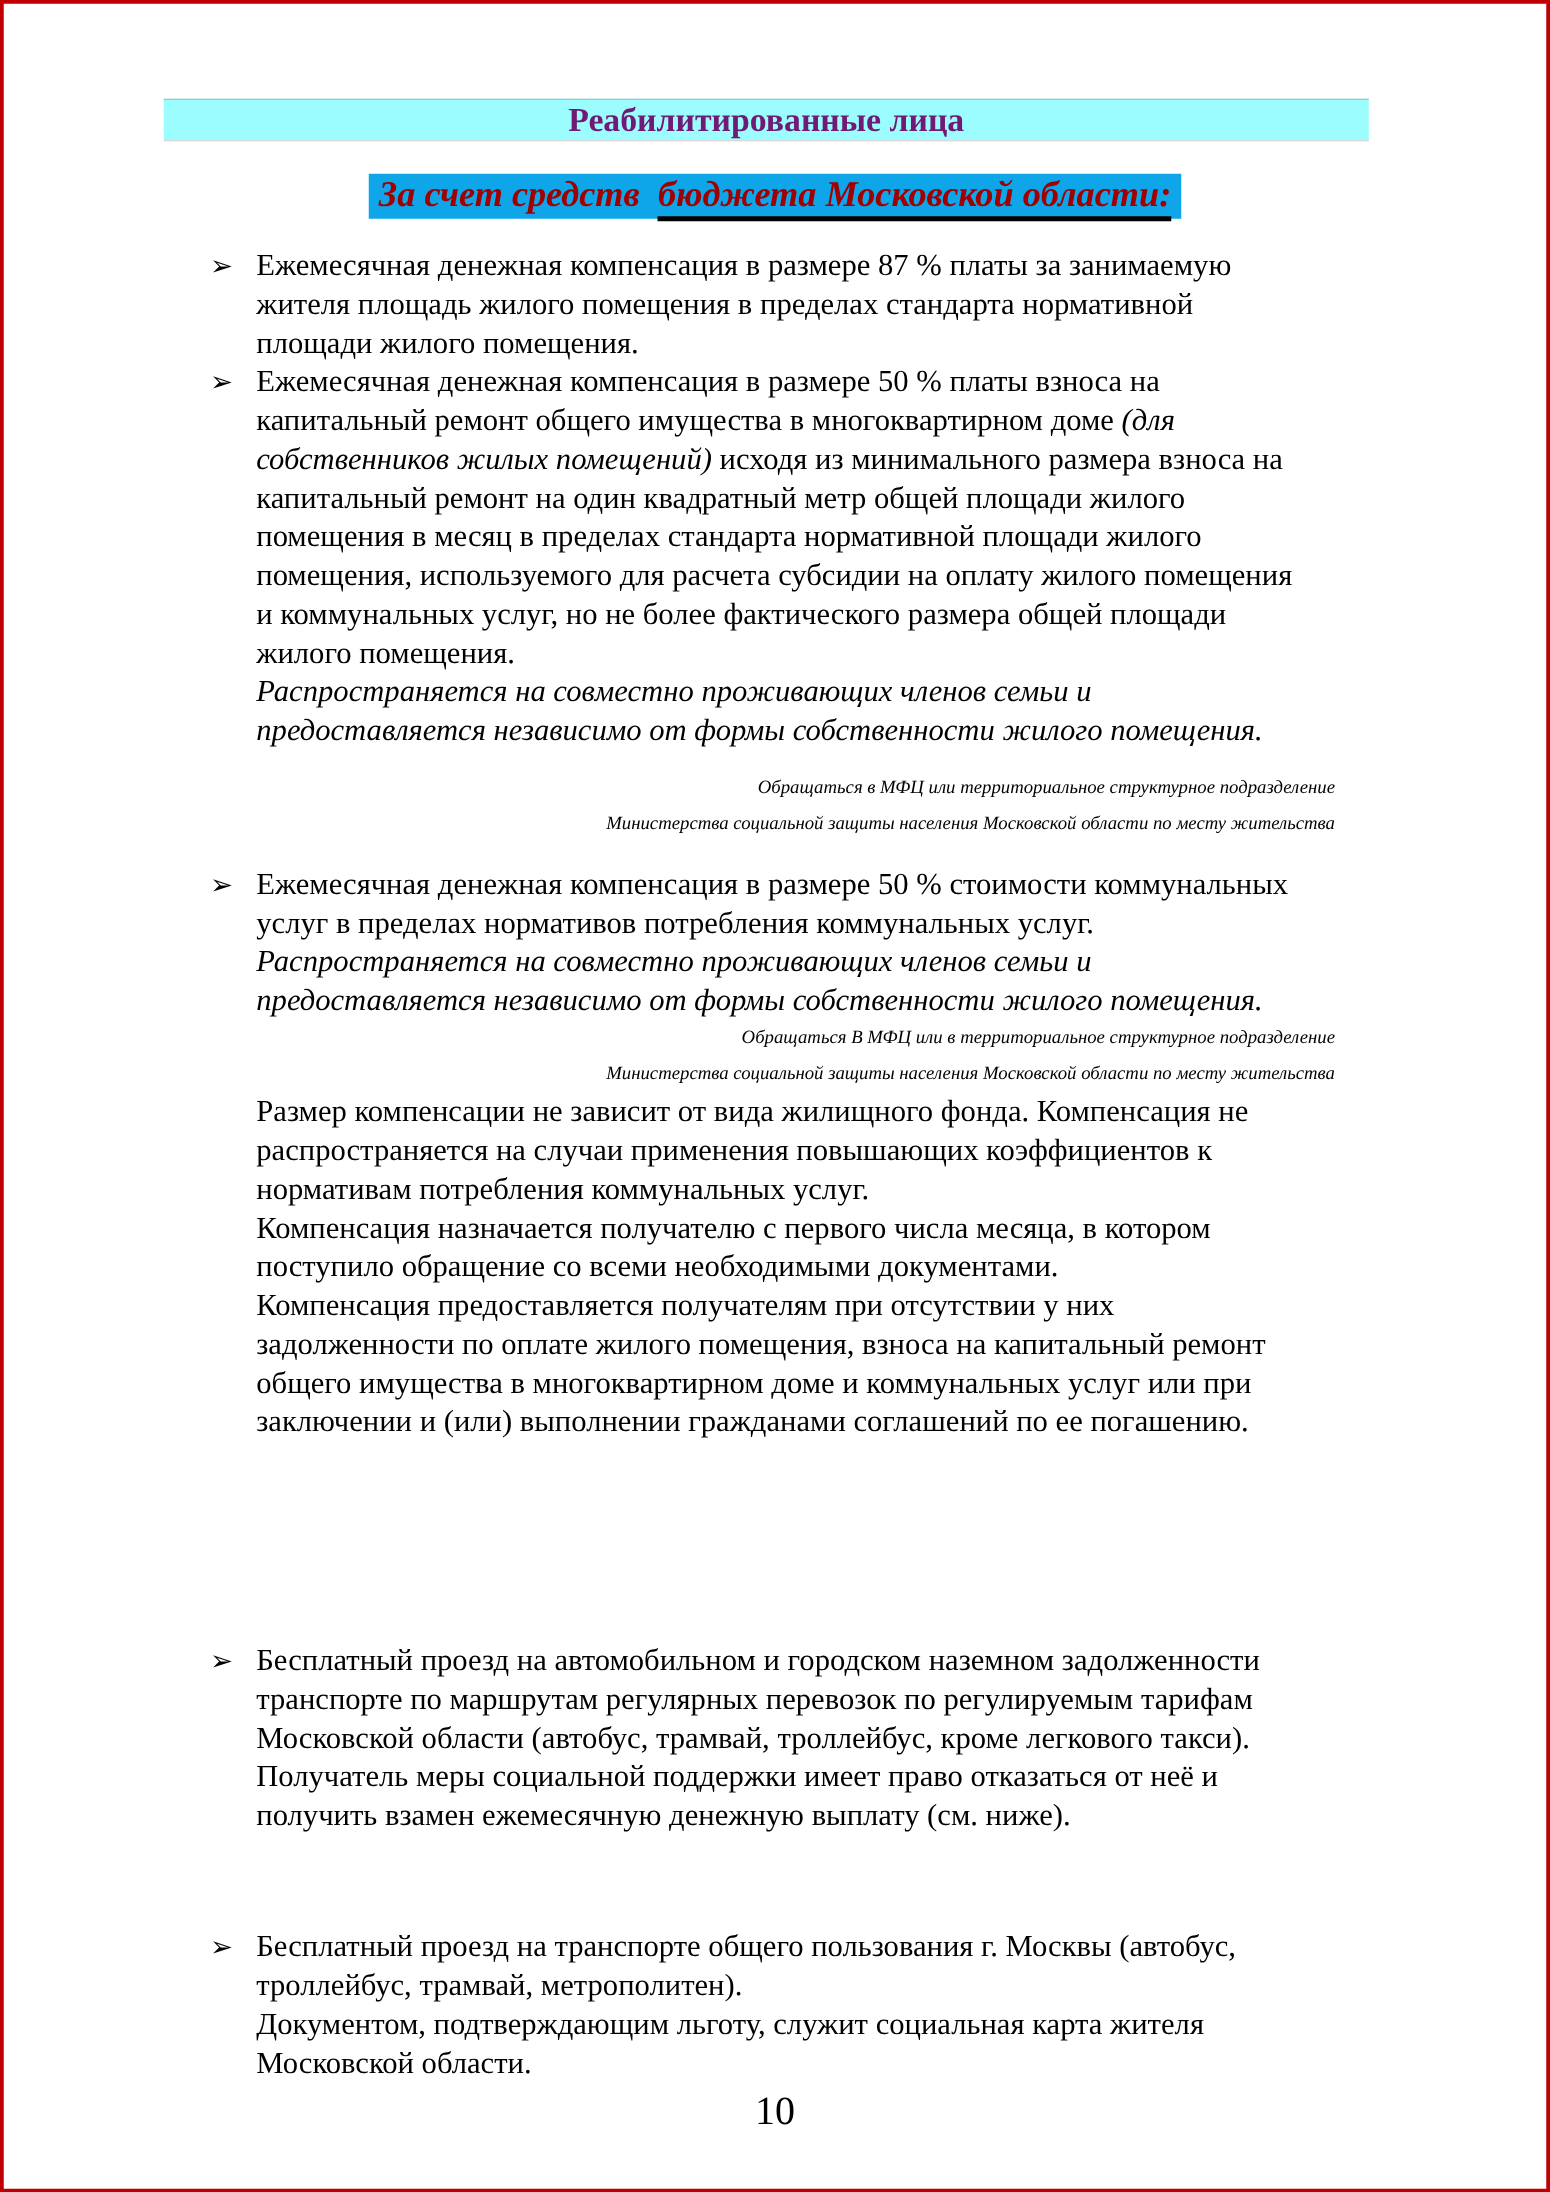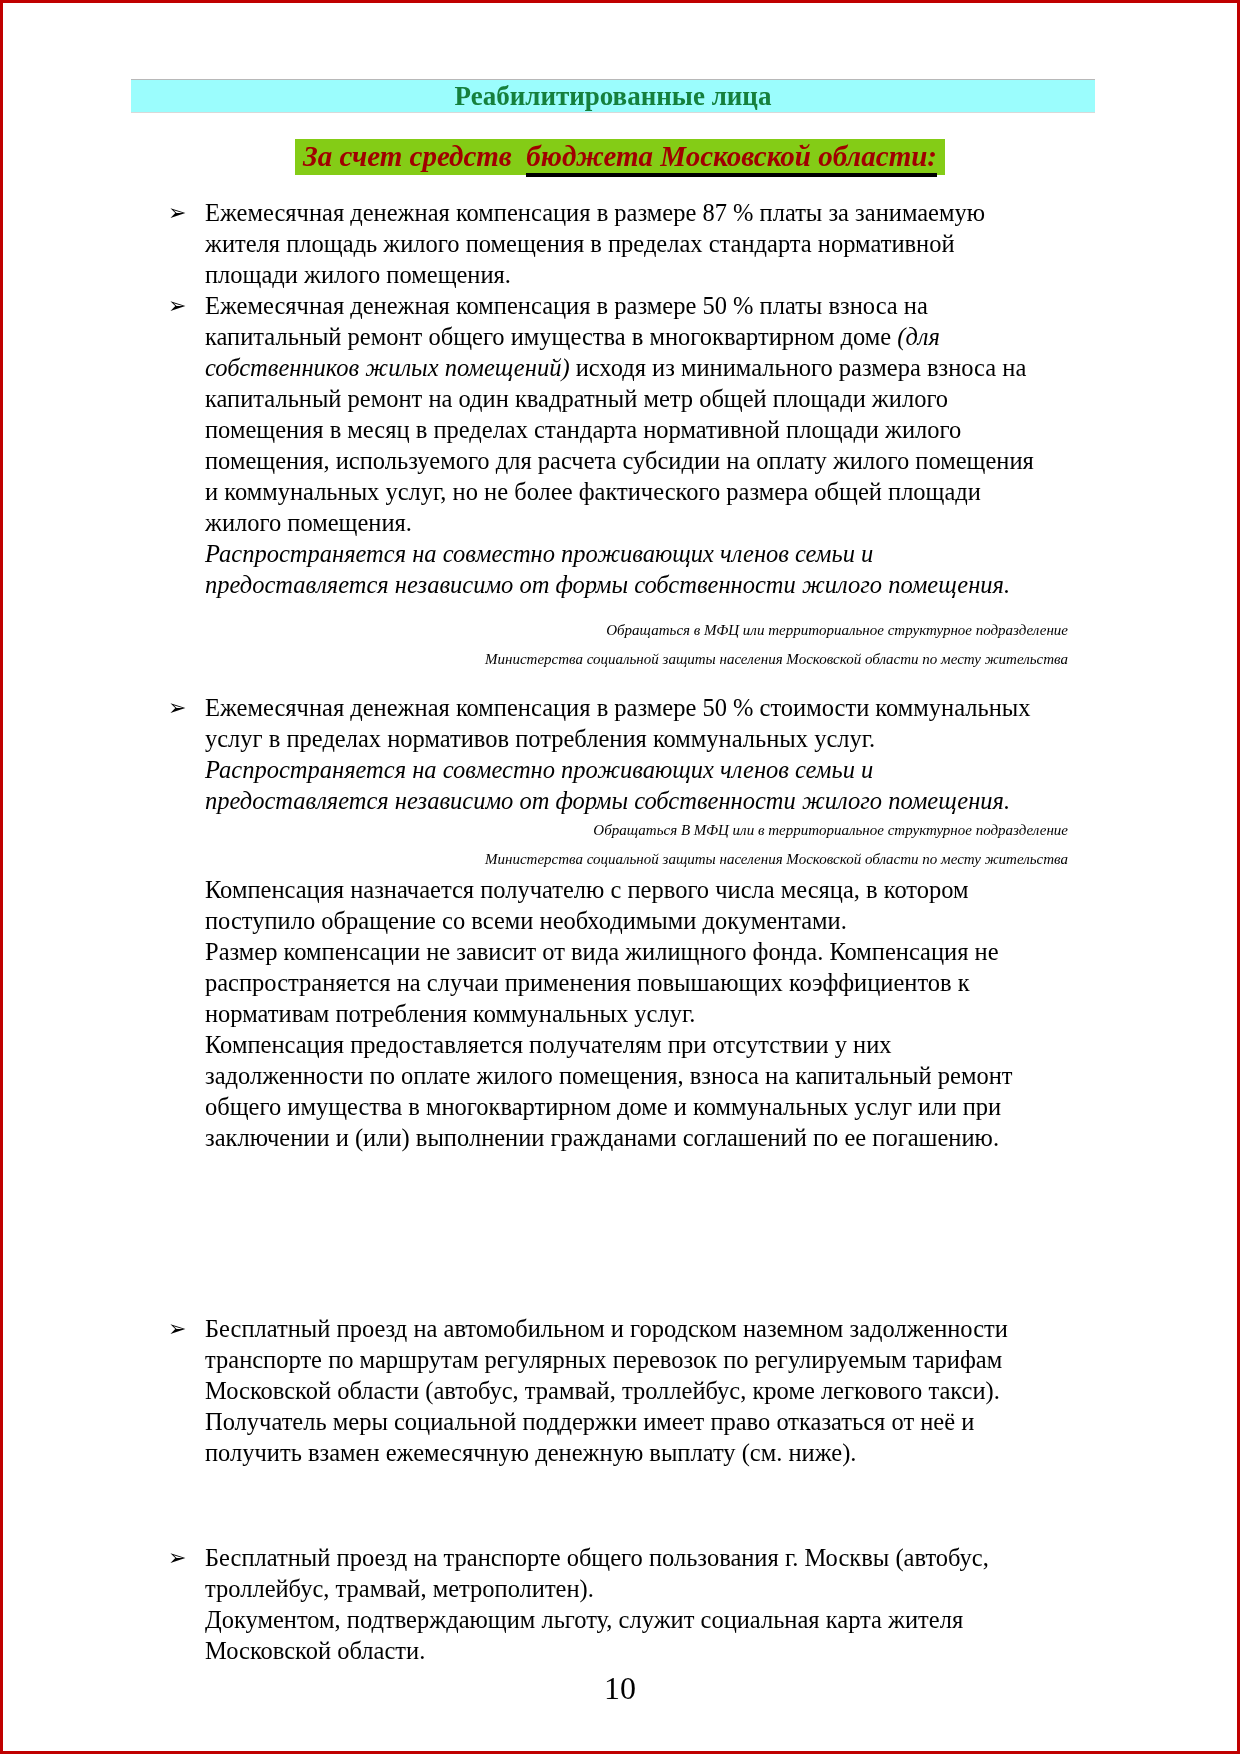--- a/index.html
+++ b/index.html
@@ -16,29 +16,29 @@
   .header-bar{
     margin:76px 142px 0 128px;
     height:32px;
     line-height:32px;
     background:#9bfdfd;
     border-top:1px solid #b8b8b8;
     border-bottom:1px solid #d9d9d9;
     text-align:center;
     font-size:27px;
     font-weight:bold;
-    color:#15803d;
+    color:#701a75;
   }
   .subtitle-wrap{
     margin-top:26px;
     text-align:center;
   }
   .subtitle{
     display:inline-block;
-    background:#84cc16;
+    background:#0ea5e9;
     color:#a00000;
     font-weight:bold;
     font-style:italic;
     font-size:29px;
     padding:1px 8px 2px 8px;
   }
   .subtitle .und{
     border-bottom:4px solid #000;
     padding-bottom:1px;
   }
@@ -117,22 +117,22 @@
     <div class="bullet">
       <span class="arrow">➢</span>
       <span class="s-b">Ежемесячная денежная компенсация </span><span> в размере </span><span class="s-b">50 % стоимости коммунальных услуг</span><span>  в пределах нормативов потребления коммунальных услуг. </span><span class="s-i">Распространяется на совместно проживающих членов семьи и предоставляется  независимо от формы собственности жилого помещения.</span>
     </div>
 
     <div class="contact">
       <span class="blk">Обращаться В МФЦ или в территориальное структурное подразделение</span>
       <span class="blk">Министерства социальной защиты населения Московской области по месту жительства</span>
     </div>
 
+    <div class="para">Размер компенсации не зависит от вида жилищного фонда. Компенсация не распространяется на случаи применения повышающих коэффициентов к нормативам потребления коммунальных услуг.</div>
     <div class="para">Компенсация назначается получателю с первого числа месяца, в котором поступило обращение со всеми необходимыми документами.</div>
-    <div class="para">Размер компенсации не зависит от вида жилищного фонда. Компенсация не распространяется на случаи применения повышающих коэффициентов к нормативам потребления коммунальных услуг.</div>
     <div class="para">Компенсация предоставляется получателям при отсутствии у них задолженности по оплате жилого помещения, взноса на капитальный ремонт общего имущества в многоквартирном доме и коммунальных услуг или при заключении и (или) выполнении гражданами соглашений по ее погашению.</div>
 
     <div class="gap-big"></div>
 
     <div class="bullet">
       <span class="arrow">➢</span>
       <span class="s-b">Бесплатный проезд на автомобильном и городском наземном задолженности транспорте</span><span> по маршрутам регулярных перевозок по регулируемым тарифам Московской области (автобус, трамвай, троллейбус, кроме легкового такси). Получатель меры социальной поддержки имеет право отказаться от неё и получить взамен ежемесячную денежную выплату (см. ниже).</span>
     </div>
 
     <div class="gap-mid"></div>

